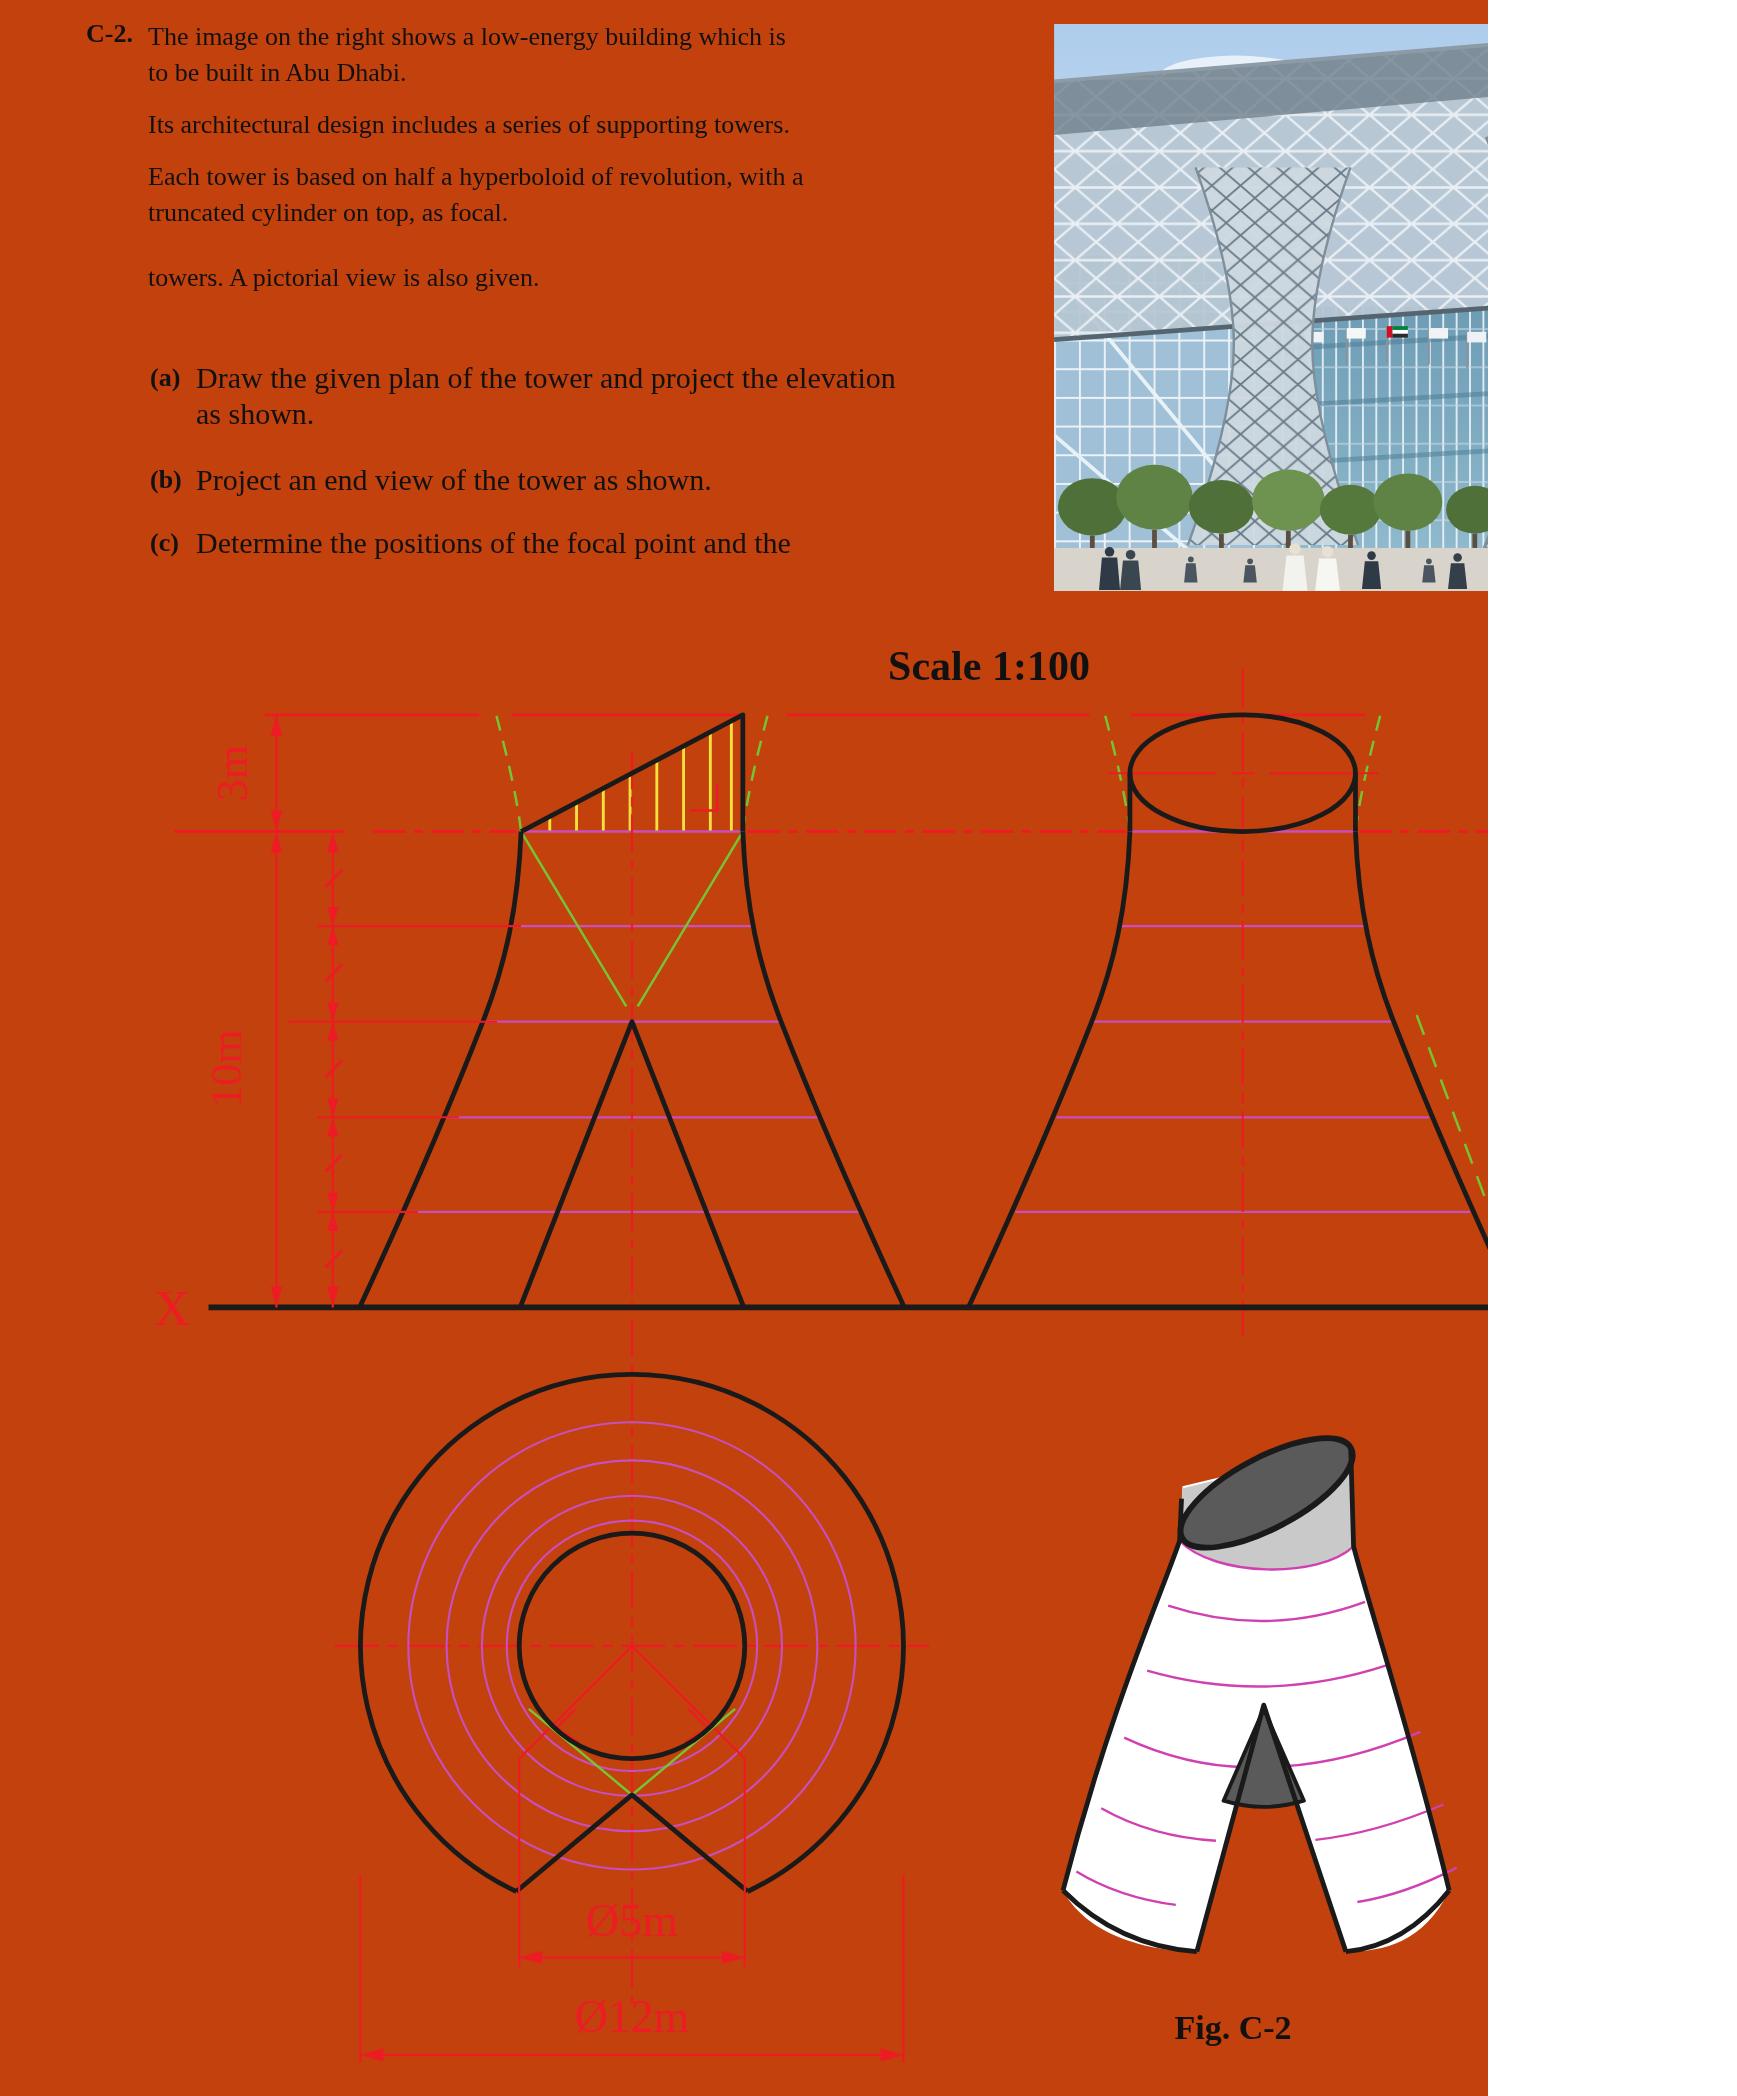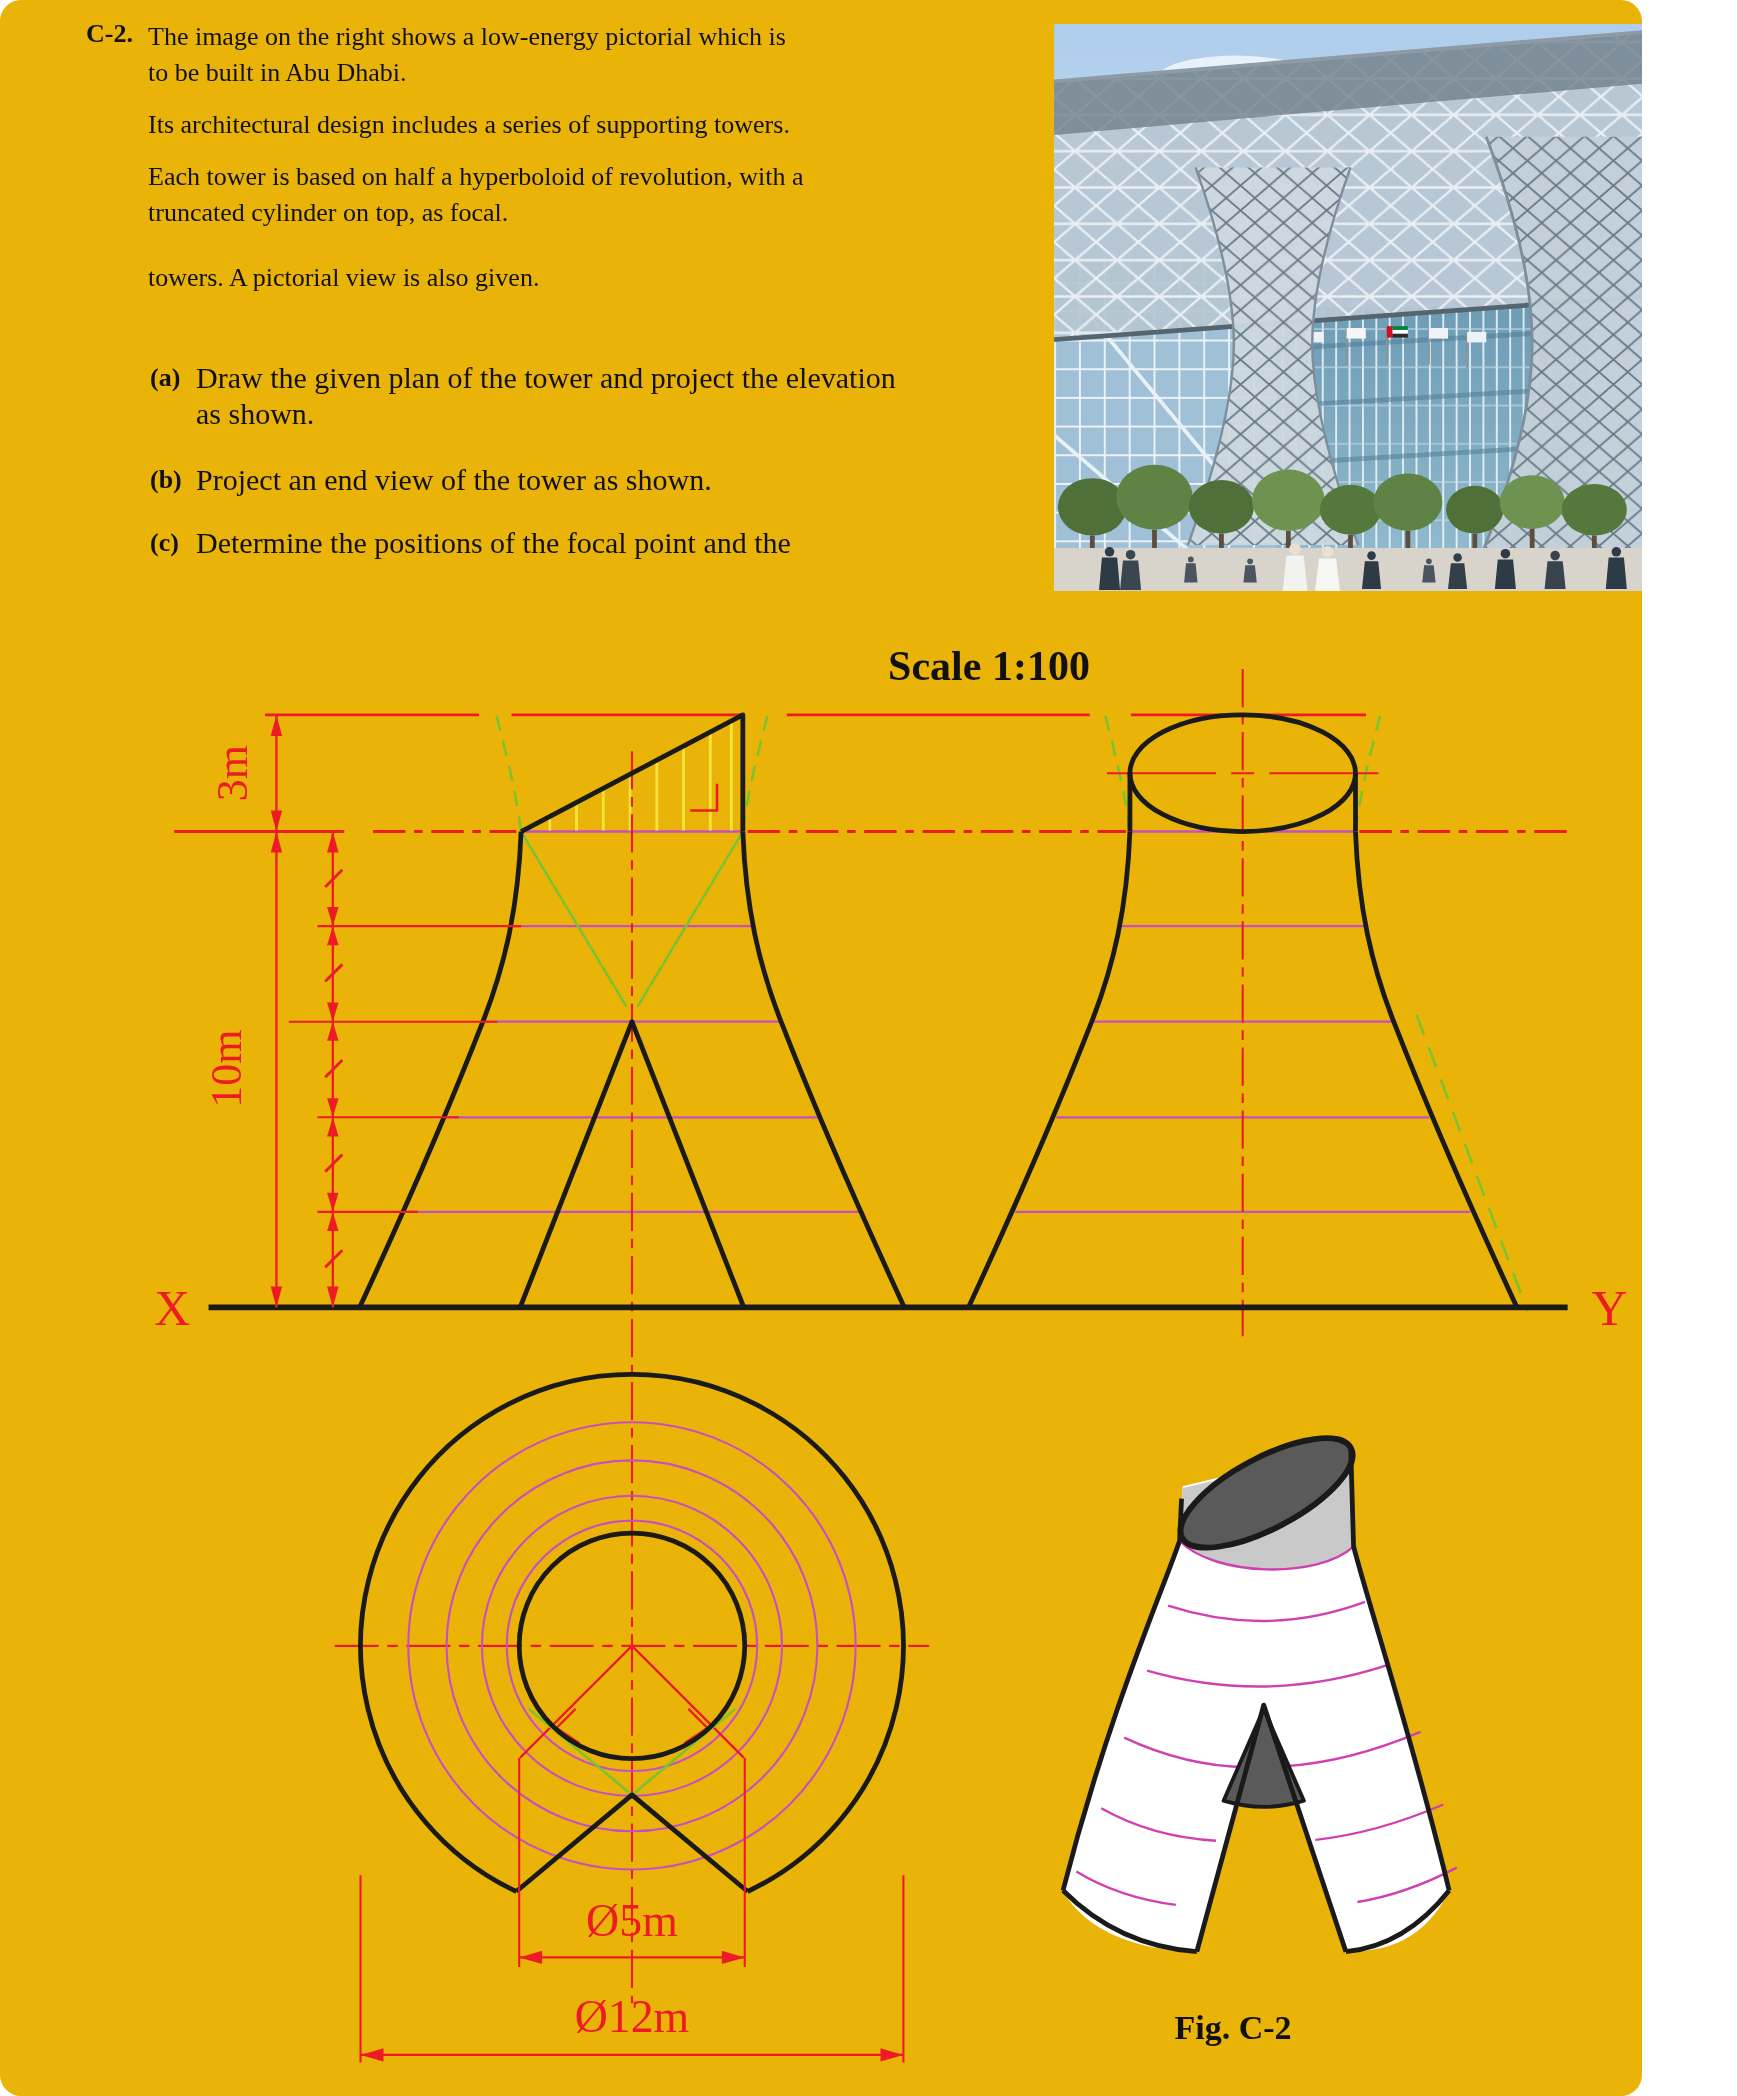--- a/index.html
+++ b/index.html
@@ -1,17 +1,17 @@
 <!DOCTYPE html>
 <html><head>
 <meta charset="utf-8">
 <style>
   html,body{margin:0;padding:0;background:#fff;}
-  .page{position:relative;width:1642px;height:2096px;background:#eab308;overflow:hidden;
-        font-family:"Liberation Serif", serif;color:#111;border-radius:21px;}
+  .page{position:relative;width:1488px;height:2096px;background:#c2410c;overflow:hidden;
+        font-family:"Liberation Serif", serif;color:#111;}
   
   .question{position:absolute;left:0;top:0;width:765px;}
   .qnum{position:absolute;left:86px;top:19px;font-weight:bold;font-size:26px;}
   .qpara{position:absolute;left:148px;font-size:26px;line-height:36px;white-space:nowrap;}
   .qitem-marker{position:absolute;left:150px;font-weight:bold;font-size:26px;line-height:36px;}
   .qitem-text{position:absolute;left:196px;font-size:30px;line-height:36px;white-space:nowrap;}
   
   .scale-label{position:absolute;left:817px;top:642px;width:344px;text-align:center;
                font-weight:bold;font-size:42px;}
   .fig-label{position:absolute;left:1099px;top:2009px;width:268px;text-align:center;
@@ -25,21 +25,21 @@
 </style>
 </head>
 <body>
 
 <div class="page">
 
   <section class="question">
     <div class="qnum">C-2.</div>
 
     <div class="qpara" style="top:19px">
-      <div>The image on the right shows a low-energy pictorial which is</div>
+      <div>The image on the right shows a low-energy building which is</div>
       <div>to be built in Abu Dhabi.</div>
     </div>
     <div class="qpara" style="top:107px">
       <div>Its architectural design includes a series of supporting towers.</div>
     </div>
     <div class="qpara" style="top:159px">
       <div>Each tower is based on half a hyperboloid of revolution, with a</div>
       <div>truncated cylinder on top, as focal.</div>
     </div>
     <div class="qpara" style="top:260px">

